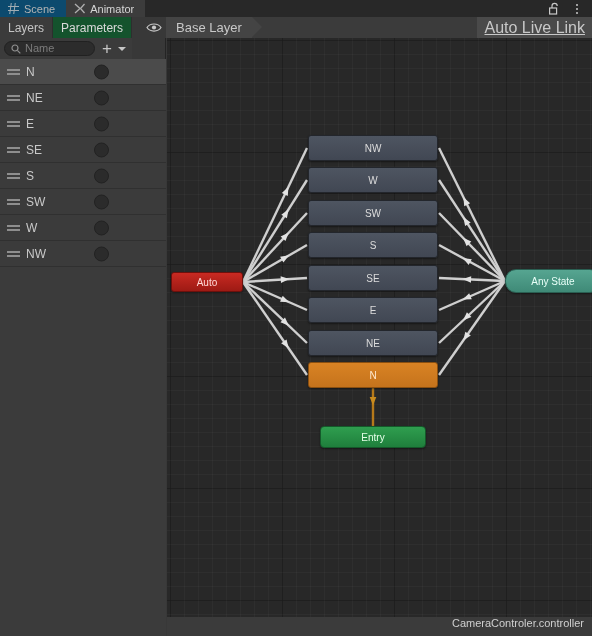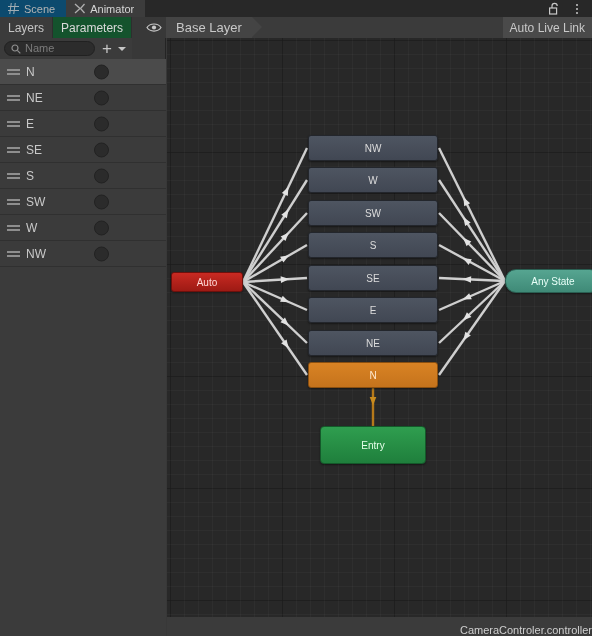--- a/index.html
+++ b/index.html
@@ -76,21 +76,21 @@
     background: #444444; cursor: pointer;
   }
   .crumb::after {
     content: ""; position: absolute; right: -10px; top: 0;
     border-top: 10.5px solid transparent; border-bottom: 10.5px solid transparent;
     border-left: 10px solid #444444;
   }
   .autolink {
     position: absolute; right: 0px; top: 0; height: 21px;
     display: flex; align-items: center; padding: 0 7px;
-    font-size: 12px; color: #c8c8c8; background: #4a4a4a; cursor: pointer;
+    font-size: 16px; color: #c8c8c8; background: #4a4a4a; cursor: pointer; text-decoration: underline;
   }
 
   
   .leftpanel {
     position: absolute; left: 0; top: 38px; width: 166px; height: 598px;
     background: #383838; border-right: 1px solid #242424;
   }
   .searchrow {
     position: absolute; left: 0; top: 0; width: 132px; height: 21px;
     background: #3b3b3b; display: flex; align-items: center; padding: 0 4px;
@@ -166,21 +166,21 @@
     box-shadow: 0 1px 2px rgba(0,0,0,.45);
   }
   .node.default-state {
     width: 130px; height: 26px;
     background: linear-gradient(#d98324, #c5731c);
     border: 1px solid #8a4f10;
     box-shadow: 0 1px 2px rgba(0,0,0,.45);
     color: #ffe9cf;
   }
   .node.entry {
-    width: 106px; height: 38px; border-radius: 4px;
+    width: 106px; height: 22px; border-radius: 4px;
     background: linear-gradient(#2f9e4f, #1f7f3c);
     border: 1px solid #14592a;
     color: #e6ffe9; box-shadow: 0 1px 2px rgba(0,0,0,.45);
   }
   .node.exit {
     width: 72px; height: 20px; border-radius: 3px;
     background: linear-gradient(#c92a22, #9d1a14);
     border: 1px solid #6d100c;
     color: #ffd9d6; box-shadow: 0 1px 2px rgba(0,0,0,.45);
   }
@@ -188,22 +188,22 @@
     width: 96px; height: 24px; border-radius: 11px;
     background: linear-gradient(#56a591, #3f8a77);
     border: 1px solid #2a5f52;
     color: #e8fff8; box-shadow: 0 1px 2px rgba(0,0,0,.45);
   }
 
   
   .statusbar {
     position: absolute; left: 167px; bottom: 0; width: 425px; height: 19px;
     background: #3b3b3b;
-    display: flex; align-items: flex-end; justify-content: flex-end;
-    padding-right: 0;
+    display: flex; align-items: flex-start; justify-content: flex-end;
+    padding-right: 8px;
     font-size: 11px; color: #cfcfcf;
   }
 </style>
 </head>
 <body>
 
 <div id="app">
 
   <div class="tabbar">
     <div class="tab">

